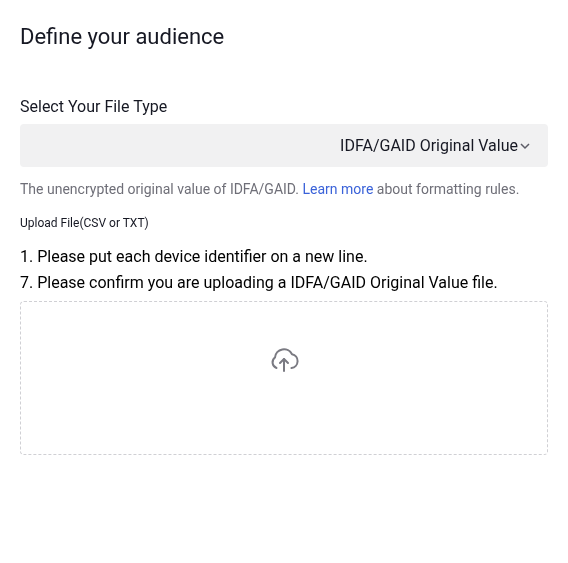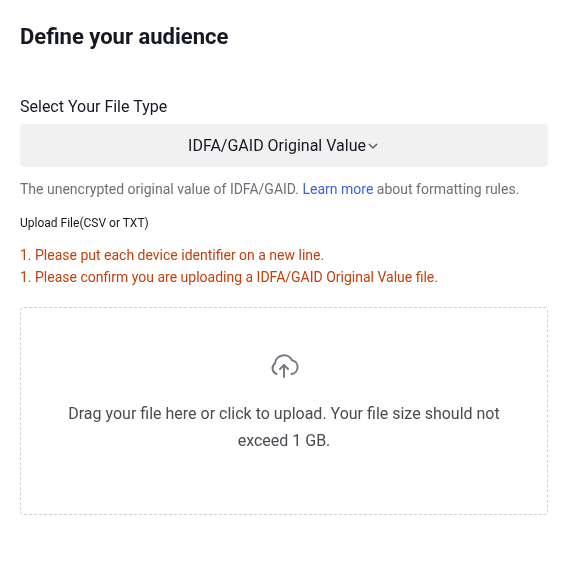--- a/index.html
+++ b/index.html
@@ -10,39 +10,39 @@
     body {
       font-family: -apple-system, BlinkMacSystemFont, "Segoe UI", Roboto, Helvetica, Arial, sans-serif;
       background: #ffffff;
       width: 568px;
       height: 563px;
       padding: 24px 20px;
       color: #161823;
     }
     .page-title {
       font-size: 22px;
-      font-weight: 700;
+      font-weight: 400;
       color: #161823;
       margin-bottom: 48px;
     }
     .section-label {
       font-size: 16px;
       font-weight: 400;
       color: #161823;
       margin-bottom: 8px;
     }
     .select-box {
       width: 100%;
       background: #f1f1f2;
       border: none;
       border-radius: 4px;
       padding: 12px 16px;
       display: flex;
       align-items: center;
-      justify-content: center;
+      justify-content: flex-end;
       cursor: pointer;
       margin-bottom: 12px;
     }
     .select-value {
       font-size: 16px;
       color: #161823;
     }
     .chevron-icon {
       width: 14px;
       height: 14px;
@@ -67,24 +67,24 @@
       color: #3a62d9;
       text-decoration: none;
       cursor: pointer;
     }
     .upload-section-label {
       font-size: 12px;
       color: #161823;
       margin-bottom: 14px;
     }
     .instruction-list {
-      font-size: 14px;
-      color: #c2410c;
+      font-size: 16px;
+      color: #000000;
       line-height: 1.6;
-      margin-bottom: 18px;
+      margin-bottom: 6px;
     }
     .dropzone {
       width: 100%;
       border: 1px dashed #d0d0d4;
       border-radius: 4px;
       padding: 44px 30px 60px 30px;
       text-align: center;
       cursor: pointer;
     }
     .upload-icon {
@@ -122,25 +122,24 @@
 </div>
 
 <div class="helper-text">
   <span>The unencrypted original value of IDFA/GAID. </span><a class="helper-link">Learn more</a><span> about formatting rules.</span>
 </div>
 
 <div class="upload-section-label">Upload File(CSV or TXT)</div>
 
 <div class="instruction-list">
   <div>1. Please put each device identifier on a new line.</div>
-  <div>1. Please confirm you are uploading a IDFA/GAID Original Value file.</div>
+  <div>7. Please confirm you are uploading a IDFA/GAID Original Value file.</div>
 </div>
 
 <div class="dropzone">
   <div class="upload-icon">
     <svg viewBox="0 0 32 32">
       <path d="M23.5 22 A7 7 0 0 0 24 8.2 A9 9 0 0 0 7 11.5 A6 6 0 0 0 8.5 22" stroke-linecap="round" stroke-linejoin="round"></path>
       <polyline points="12,17 16,13 20,17" stroke-linecap="round" stroke-linejoin="round"></polyline>
       <line x1="16" y1="13" x2="16" y2="25" stroke-linecap="round"></line>
     </svg>
   </div>
-  <div class="dropzone-text">Drag your file here or click to upload. Your file size should not exceed 1 GB.</div>
 </div>
 
 </body></html>

